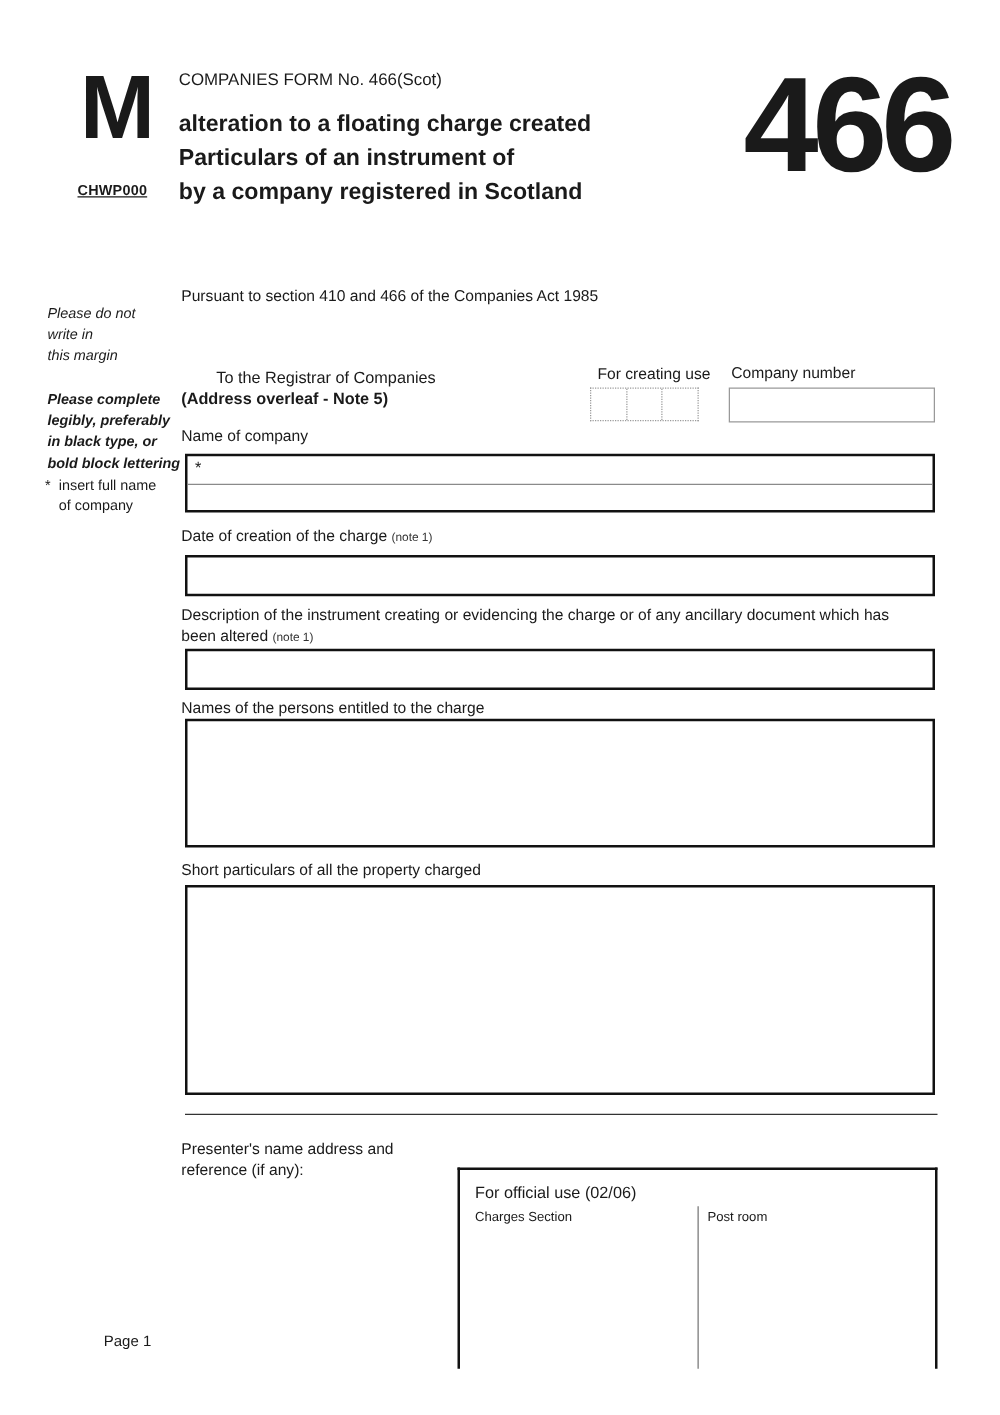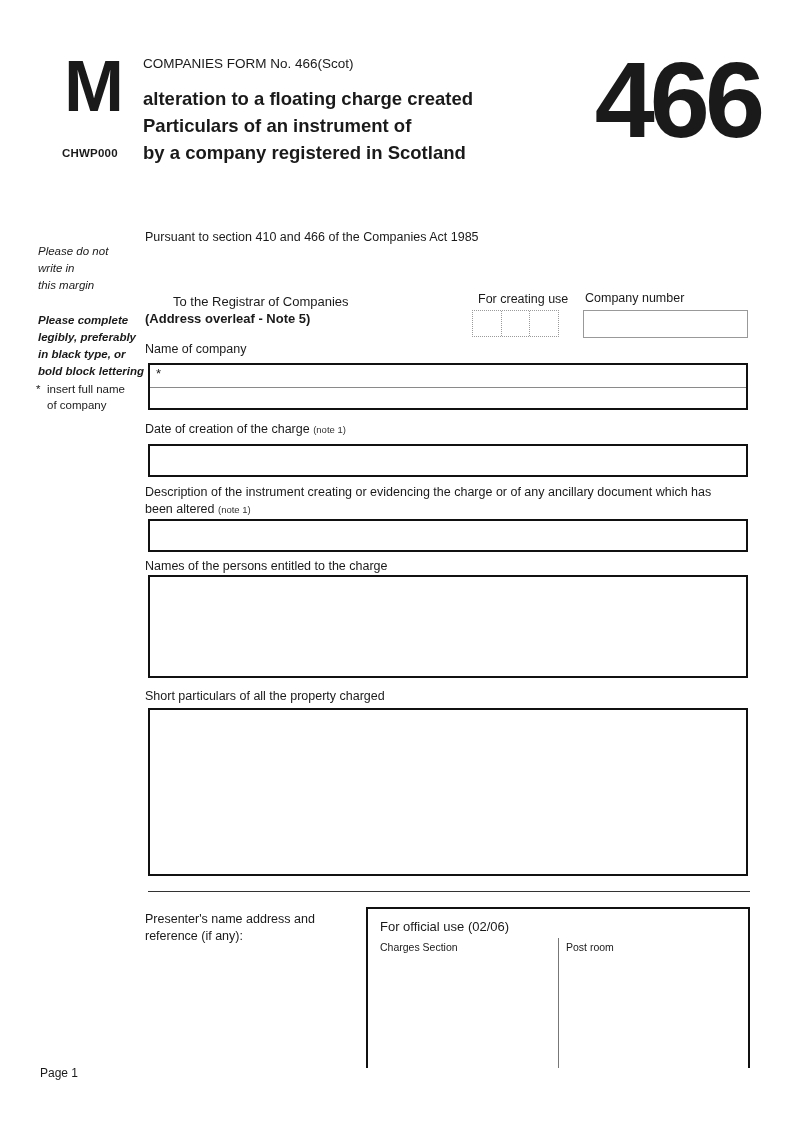--- a/index.html
+++ b/index.html
@@ -10,21 +10,21 @@
     height: 1132px;
     background: #ffffff;
     font-family: "Liberation Sans", sans-serif;
     color: #1a1a1a;
     overflow: hidden;
   }
   .abs { position: absolute; }
 
   
   .m-letter  { font-size: 72px; font-weight: bold; line-height: 1; letter-spacing: -2px; }
-  .chwp      { font-size: 11.5px; font-weight: bold; letter-spacing: 0.2px; }
+  .chwp      { font-size: 11.5px; font-weight: bold; letter-spacing: 0.2px; text-decoration: underline; }
   .series    { font-size: 13.5px; text-align: center; }
   .title     { font-size: 18.5px; font-weight: bold; line-height: 27px; }
   .big-num   { font-size: 108px; font-weight: bold; letter-spacing: -5px; line-height: 0.78; }
 
   
   .mnote        { font-size: 11.5px; line-height: 17px; font-style: italic; }
   .mnote.bold   { font-weight: bold; }
   .mnote-plain  { font-size: 11.5px; line-height: 16px; font-style: normal; display: flex; }
   .mnote-plain .marker { width: 11px; }
 
@@ -52,21 +52,21 @@
 
   .official-box {
     border: 2.5px solid #111;
     border-bottom: none;
     background: #fff;
   }
   .official-box .ou-title { position: absolute; left: 12px; top: 10px; font-size: 13px; }
   .official-box .ou-sub   { position: absolute; top: 32px; font-size: 10.5px; }
   .official-box .v-div    { position: absolute; left: 190px; top: 29px; bottom: 0; width: 1px; background: #777; }
 
-  .pagenum { font-size: 12px; }
+  .pagenum { font-size: 12px; margin-left: 43px; }
 </style>
 </head>
 <body>
 
 <div class="page">
 
   <div class="abs m-letter" style="left:64px; top:50px;">M</div>
 
   <div class="abs chwp" style="left:62px; top:147px;">CHWP000</div>
 
@@ -150,21 +150,21 @@
 
   <div class="abs fieldbox" style="left:148px; top:708px; width:600px; height:168px;"></div>
 
   <div class="abs divider" style="left:148px; top:891px; width:602px;"></div>
 
   <div class="abs lbl" style="left:145px; top:911px; width:220px;">
     <div>Presenter's name address and</div>
     <div>reference (if any):</div>
   </div>
 
-  <div class="abs official-box" style="left:366px; top:907px; width:384px; height:161px;">
+  <div class="abs official-box" style="left:366px; top:934px; width:384px; height:161px;">
     <div class="ou-title">For official use (02/06)</div>
     <div class="ou-sub" style="left:12px;">Charges Section</div>
     <div class="v-div"></div>
     <div class="ou-sub" style="left:198px;">Post room</div>
   </div>
 
   <div class="abs pagenum" style="left:40px; top:1066px;">Page 1</div>
 
 </div>
 

